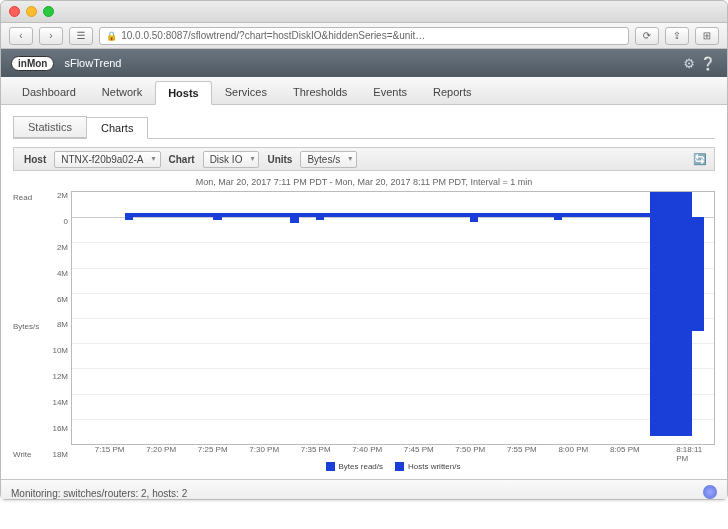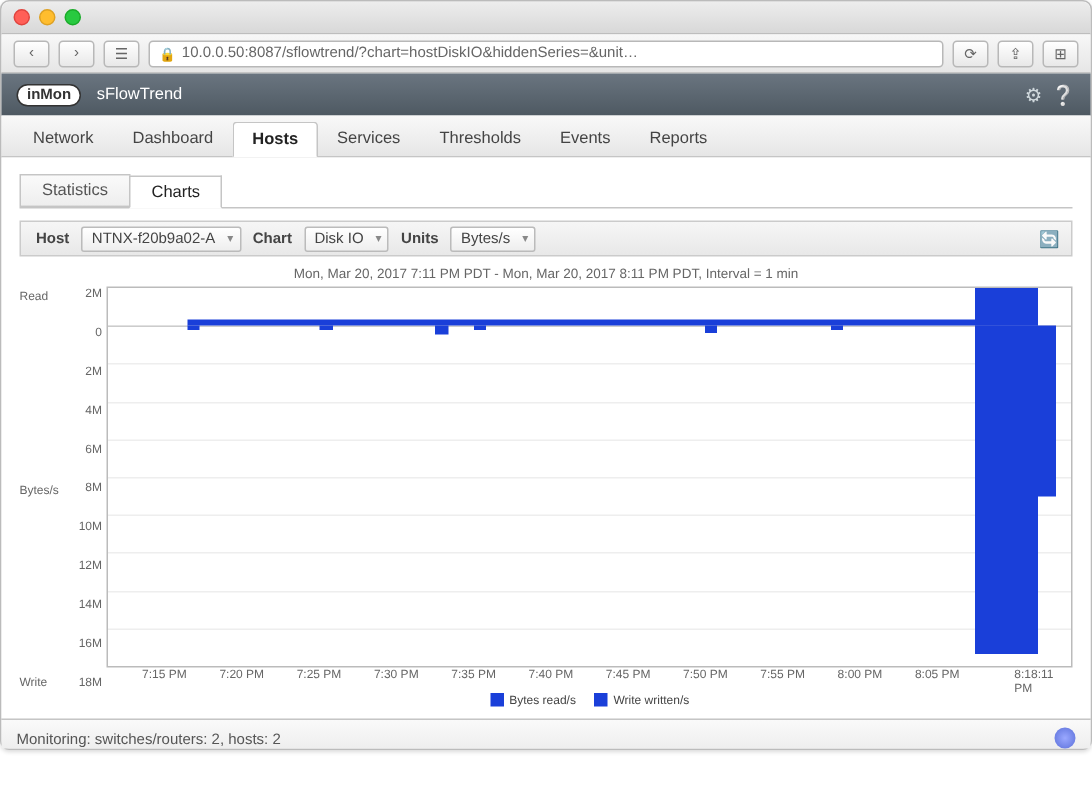--- a/index.html
+++ b/index.html
@@ -88,22 +88,22 @@
       <span class="logo">inMon</span>
       <span class="app-name">sFlowTrend</span>
     </div>
     <div class="header-icons">
       <span class="hi">⚙</span>
       <span class="hi">❔</span>
     </div>
   </div>
 
   <div class="main-tabs">
+    <div class="m-tab">Dashboard</div>
     <div class="m-tab">Network</div>
-    <div class="m-tab">Dashboard</div>
     <div class="m-tab active">Hosts</div>
     <div class="m-tab">Services</div>
     <div class="m-tab">Thresholds</div>
     <div class="m-tab">Events</div>
     <div class="m-tab">Reports</div>
   </div>
 
   <div class="content">
     <div class="sub-tabs">
       <div class="s-tab">Statistics</div>
@@ -183,21 +183,21 @@
             <span class="x-tick" style="left:86%">8:05 PM</span>
             <span class="x-tick" style="left:96%">8:18:11 PM</span>
           </div>
           <div class="legend">
             <div class="leg-item">
                 <div class="leg-sw"></div>
                 <span>Bytes read/s</span>
               </div>
             <div class="leg-item">
                 <div class="leg-sw"></div>
-                <span>Write written/s</span>
+                <span>Hosts written/s</span>
               </div>
           </div>
         </div>
       </div>
     </div>
   </div>
 
   <div class="statusbar">
     <span>Monitoring: switches/routers: 2, hosts: 2</span>
     <div class="status-icon"></div>

